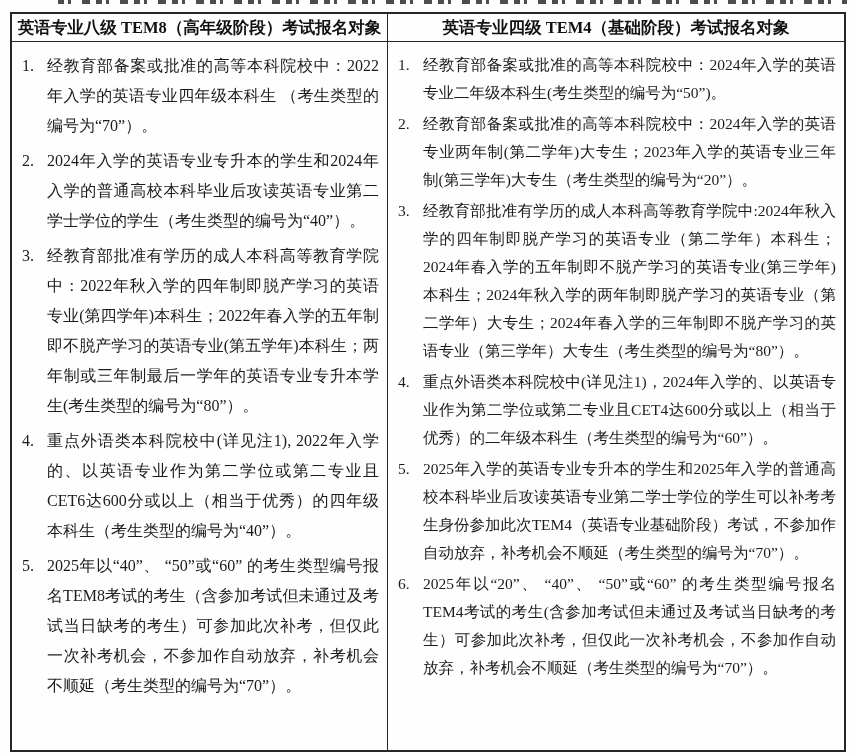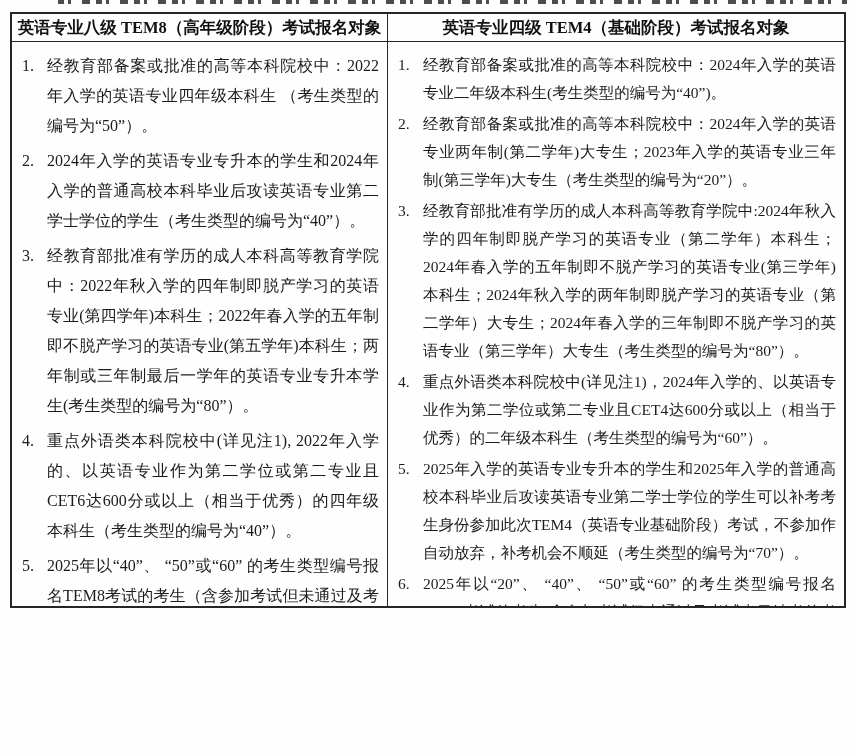--- a/index.html
+++ b/index.html
@@ -27,21 +27,21 @@
       #2e2e2e 0 6px, transparent 6px 10px,
       #2e2e2e 10px 13px, transparent 13px 24px,
       #2e2e2e 24px 32px, transparent 32px 38px);
     opacity: 0.85;
   }
   .reg-table {
     position: absolute;
     left: 10px;
     top: 12px;
     width: 836px;
-    height: 596px;
+    height: 740px;
     border: 2px solid #262626;
     box-sizing: border-box;
     display: grid;
     grid-template-columns: 376px 1fr;
     grid-template-rows: 28px 1fr;
     background: #fefefe;
   }
   .th {
     box-sizing: border-box;
     border-bottom: 1.5px solid #262626;
@@ -99,21 +99,21 @@
   <div class="reg-table">
 
     <div class="th th-left">英语专业八级 TEM8（高年级阶段）考试报名对象</div>
 
     <div class="th">英语专业四级 TEM4（基础阶段）考试报名对象</div>
 
     <div class="cell cell-left">
       <ol class="reg-list">
           <li>
             <span class="num">1.</span>
-            <span class="txt">经教育部备案或批准的高等本科院校中：2022年入学的英语专业四年级本科生 （考生类型的编号为“50”）。</span>
+            <span class="txt">经教育部备案或批准的高等本科院校中：2022年入学的英语专业四年级本科生 （考生类型的编号为“70”）。</span>
           </li>
           <li>
             <span class="num">2.</span>
             <span class="txt">2024年入学的英语专业专升本的学生和2024年入学的普通高校本科毕业后攻读英语专业第二学士学位的学生（考生类型的编号为“40”）。</span>
           </li>
           <li>
             <span class="num">3.</span>
             <span class="txt">经教育部批准有学历的成人本科高等教育学院中：2022年秋入学的四年制即脱产学习的英语专业(第四学年)本科生；2022年春入学的五年制即不脱产学习的英语专业(第五学年)本科生；两年制或三年制最后一学年的英语专业专升本学生(考生类型的编号为“80”）。</span>
           </li>
           <li>
@@ -124,21 +124,21 @@
             <span class="num">5.</span>
             <span class="txt">2025年以“40”、 “50”或“60” 的考生类型编号报名TEM8考试的考生（含参加考试但未通过及考试当日缺考的考生）可参加此次补考，但仅此一次补考机会，不参加作自动放弃，补考机会不顺延（考生类型的编号为“70”）。</span>
           </li>
         </ol>
     </div>
 
     <div class="cell cell-right">
       <ol class="reg-list">
           <li>
             <span class="num">1.</span>
-            <span class="txt">经教育部备案或批准的高等本科院校中：2024年入学的英语专业二年级本科生(考生类型的编号为“40”)。</span>
+            <span class="txt">经教育部备案或批准的高等本科院校中：2024年入学的英语专业二年级本科生(考生类型的编号为“50”)。</span>
           </li>
           <li>
             <span class="num">2.</span>
             <span class="txt">经教育部备案或批准的高等本科院校中：2024年入学的英语专业两年制(第二学年)大专生；2023年入学的英语专业三年制(第三学年)大专生（考生类型的编号为“20”）。</span>
           </li>
           <li>
             <span class="num">3.</span>
             <span class="txt">经教育部批准有学历的成人本科高等教育学院中:2024年秋入学的四年制即脱产学习的英语专业（第二学年）本科生；2024年春入学的五年制即不脱产学习的英语专业(第三学年)本科生；2024年秋入学的两年制即脱产学习的英语专业（第二学年）大专生；2024年春入学的三年制即不脱产学习的英语专业（第三学年）大专生（考生类型的编号为“80”）。</span>
           </li>
           <li>

